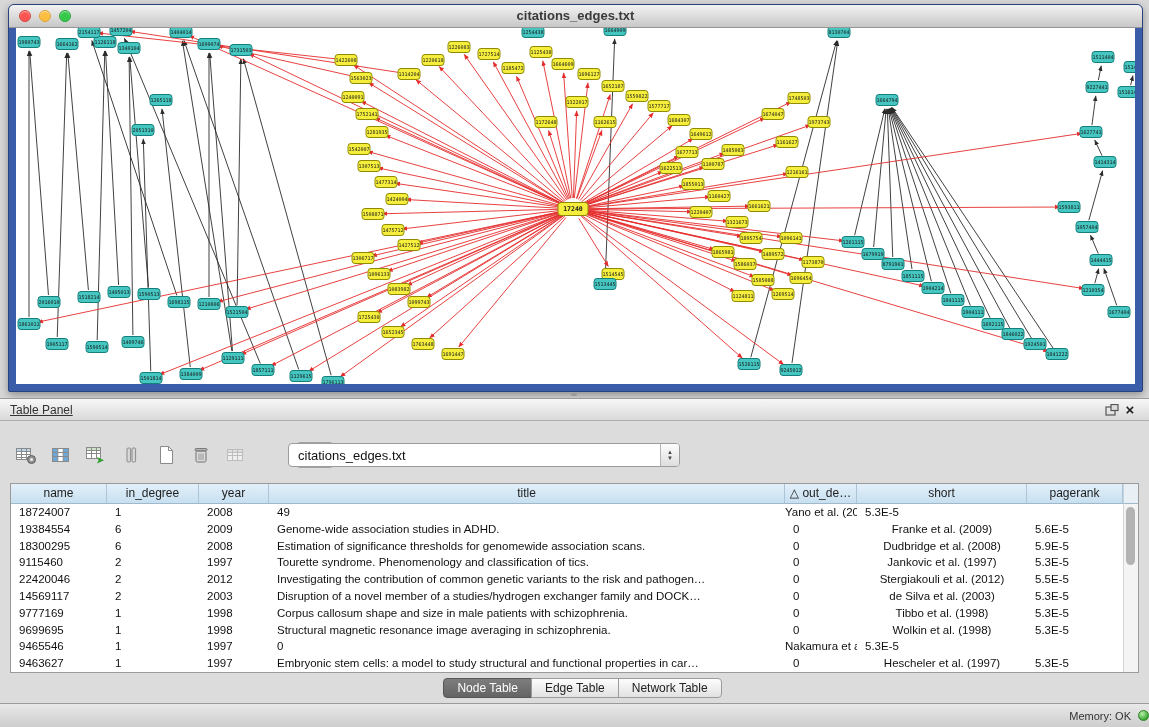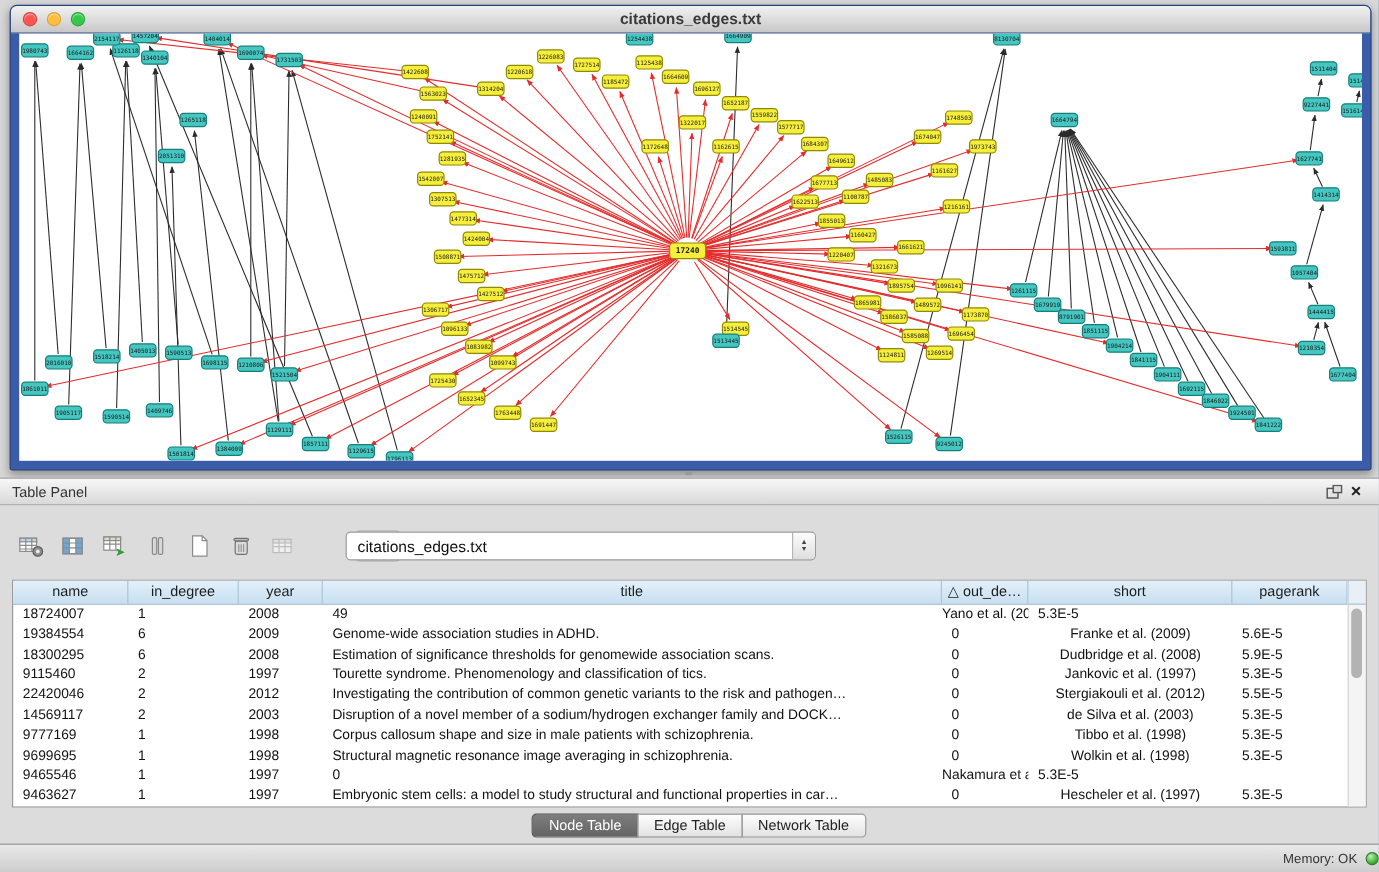--- a/index.html
+++ b/index.html
@@ -20,21 +20,21 @@
   .canvas{position:absolute;left:7px;top:23px;width:1119px;height:356px;background:#ffffff;overflow:hidden;}
   .canvas svg{display:block;}
 
   
   .split-dot{position:absolute;left:571px;top:393px;width:6px;height:3px;border-radius:2px;background:#9a9a9a;}
 
   
   .panel{position:absolute;left:0;top:398px;width:1149px;height:305px;background:#dcdcdc;border-top:1px solid #9a9a9a;box-sizing:border-box;}
   .panel-header{height:21px;background:linear-gradient(#f7f7f7,#d9d9d9);border-bottom:1px solid #b0b0b0;
                 display:flex;align-items:center;padding:0 10px;}
-  .panel-title{flex:1;font-size:12px;color:#333;}
+  .panel-title{flex:1;font-size:12px;color:#333;text-decoration:underline;}
   .ph-btn{width:18px;height:16px;display:flex;align-items:center;justify-content:center;cursor:default;}
   .close-x{font-size:15px;font-weight:bold;color:#222;line-height:16px;}
 
   .toolbar{position:absolute;left:12px;top:42px;height:28px;display:flex;align-items:center;gap:7px;}
   .tb-icon{width:28px;height:26px;display:flex;align-items:center;justify-content:center;border-radius:4px;}
   .fx-btn{width:36px;height:24px;border:1px solid #a3a3a3;border-radius:4px;background:linear-gradient(#ffffff,#e4e4e4);
           display:flex;align-items:center;justify-content:center;font-family:"DejaVu Serif",serif;font-style:italic;font-size:13px;color:#222;margin-left:39px;}
   .combo{position:absolute;left:288px;top:44px;width:392px;height:24px;background:#fff;border:1px solid #9c9c9c;border-radius:4px;
          display:flex;align-items:center;box-sizing:border-box;overflow:hidden;}
   .combo-text{flex:1;font-size:13px;color:#111;padding-left:9px;}
@@ -828,21 +828,21 @@
             <div class="td">2012</div>
             <div class="td">Investigating the contribution of common genetic variants to the risk and pathogen…</div>
             <div class="td">0</div>
             <div class="td center">Stergiakouli et al. (2012)</div>
             <div class="td">5.5E-5</div>
           </div>
           <div class="tr">
             <div class="td">14569117</div>
             <div class="td">2</div>
             <div class="td">2003</div>
-            <div class="td">Disruption of a novel member of a sodium/hydrogen exchanger family and DOCK…</div>
+            <div class="td">Disruption of a novel member of a studies/hydrogen exchanger family and DOCK…</div>
             <div class="td">0</div>
             <div class="td center">de Silva et al. (2003)</div>
             <div class="td">5.3E-5</div>
           </div>
           <div class="tr">
             <div class="td">9777169</div>
             <div class="td">1</div>
             <div class="td">1998</div>
             <div class="td">Corpus callosum shape and size in male patients with schizophrenia.</div>
             <div class="td">0</div>

